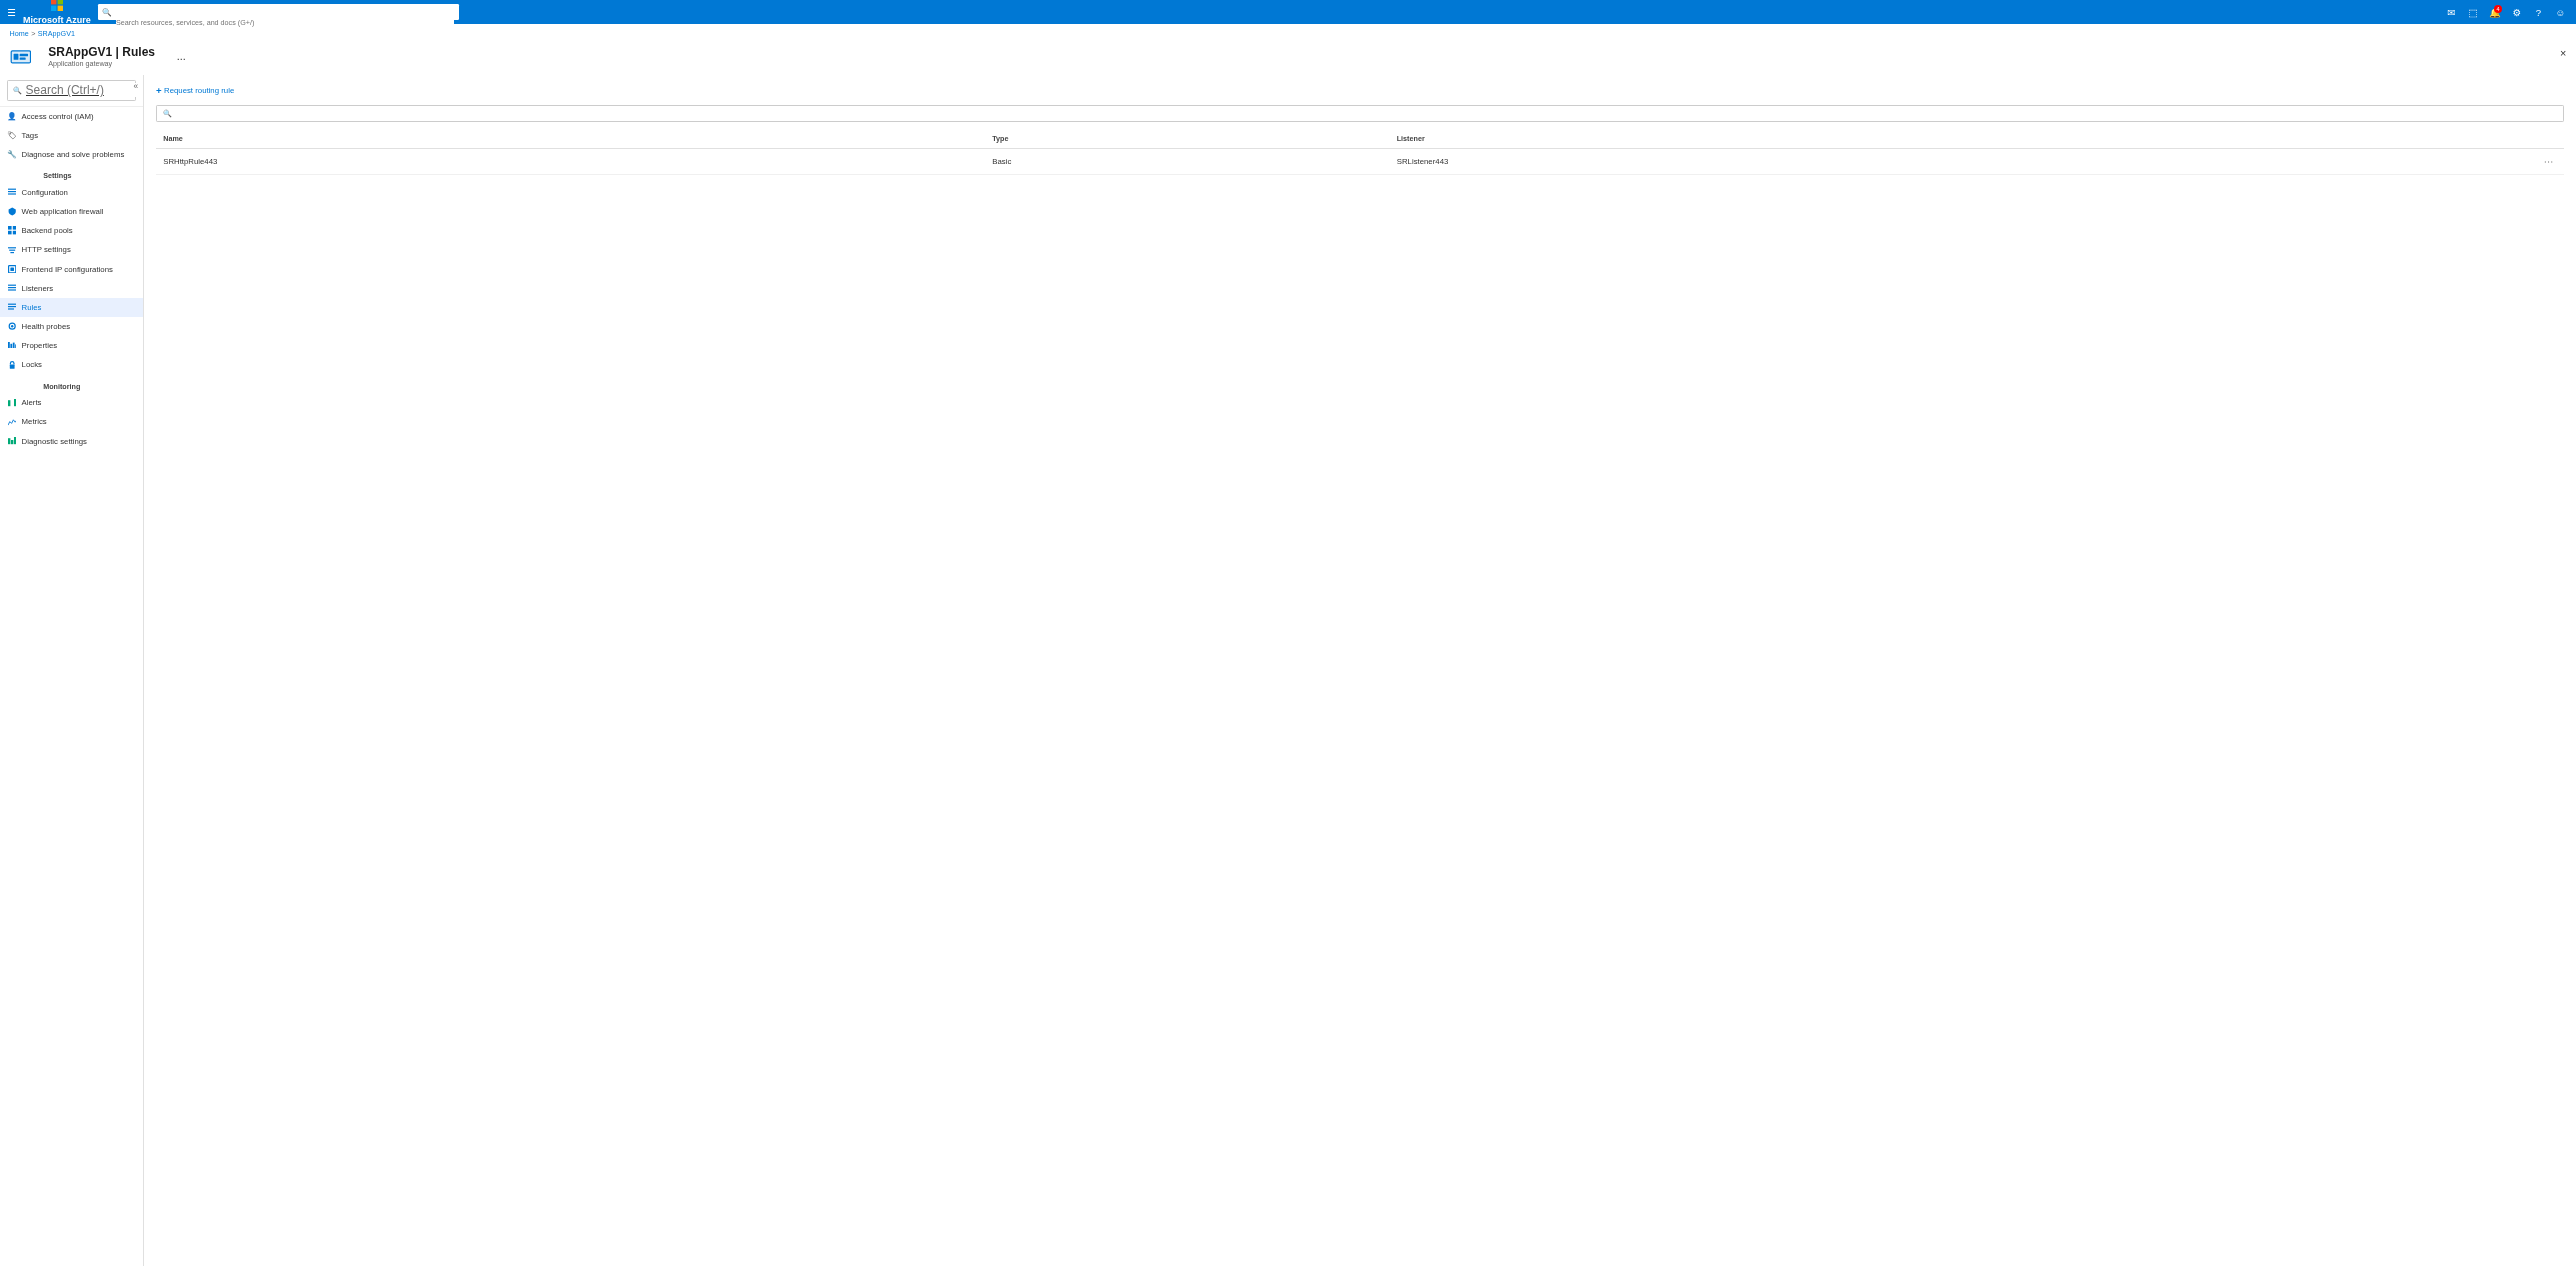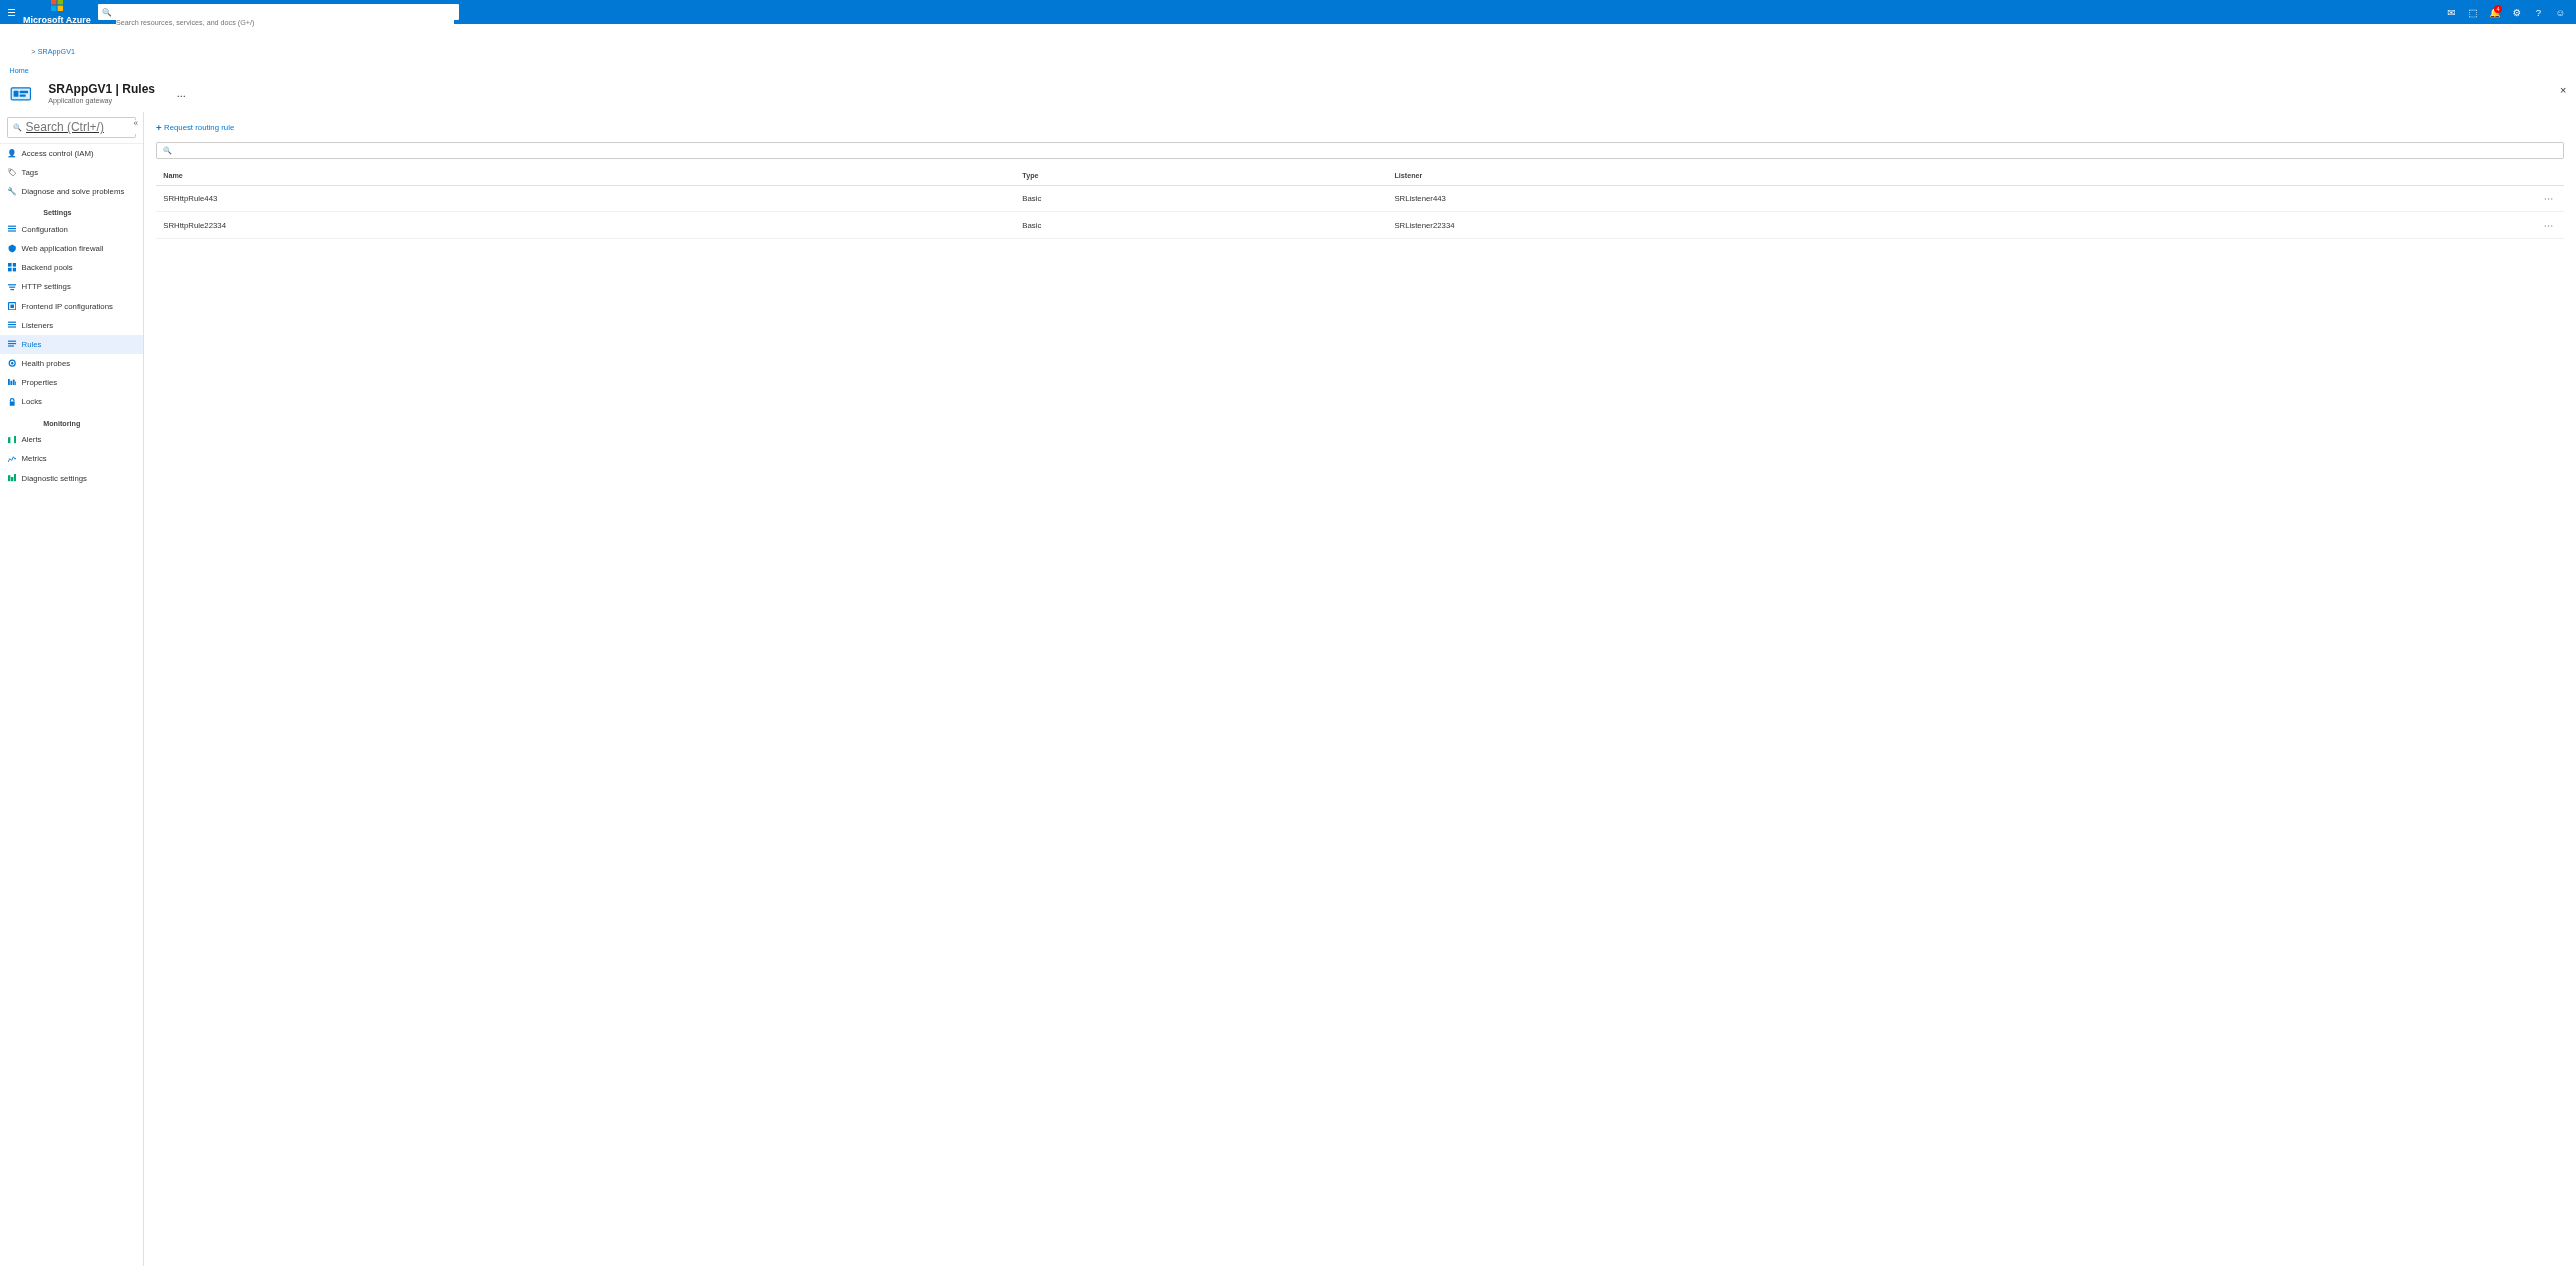--- a/index.html
+++ b/index.html
@@ -98,21 +98,20 @@
       color: #666;
     }
     .breadcrumb-current {
       color: #0078d4;
       text-decoration: none;
       cursor: pointer;
     }
     .breadcrumb-home {
       color: #0078d4;
       cursor: pointer;
-      margin-top: 37px;
     }
 
     
     .page-header {
       display: flex;
       align-items: center;
       padding: 2.4px 9.6px 7.2px 9.6px;
       gap: 17px;
       position: relative;
     }
@@ -538,25 +537,17 @@
       </thead>
       <tbody>
         <tr>
           <td>SRHttpRule443</td>
           <td>Basic</td>
           <td>SRListener443</td>
           <td class="col-actions">
             <button class="row-menu-btn">⋯</button>
           </td>
         </tr>
-        <tr>
-          <td>SRHttpRule22334</td>
-          <td>Basic</td>
-          <td>SRListener22334</td>
-          <td class="col-actions">
-            <button class="row-menu-btn">⋯</button>
-          </td>
-        </tr>
       </tbody>
     </table>
   </div>
 </div>
 
 
 </body></html>

